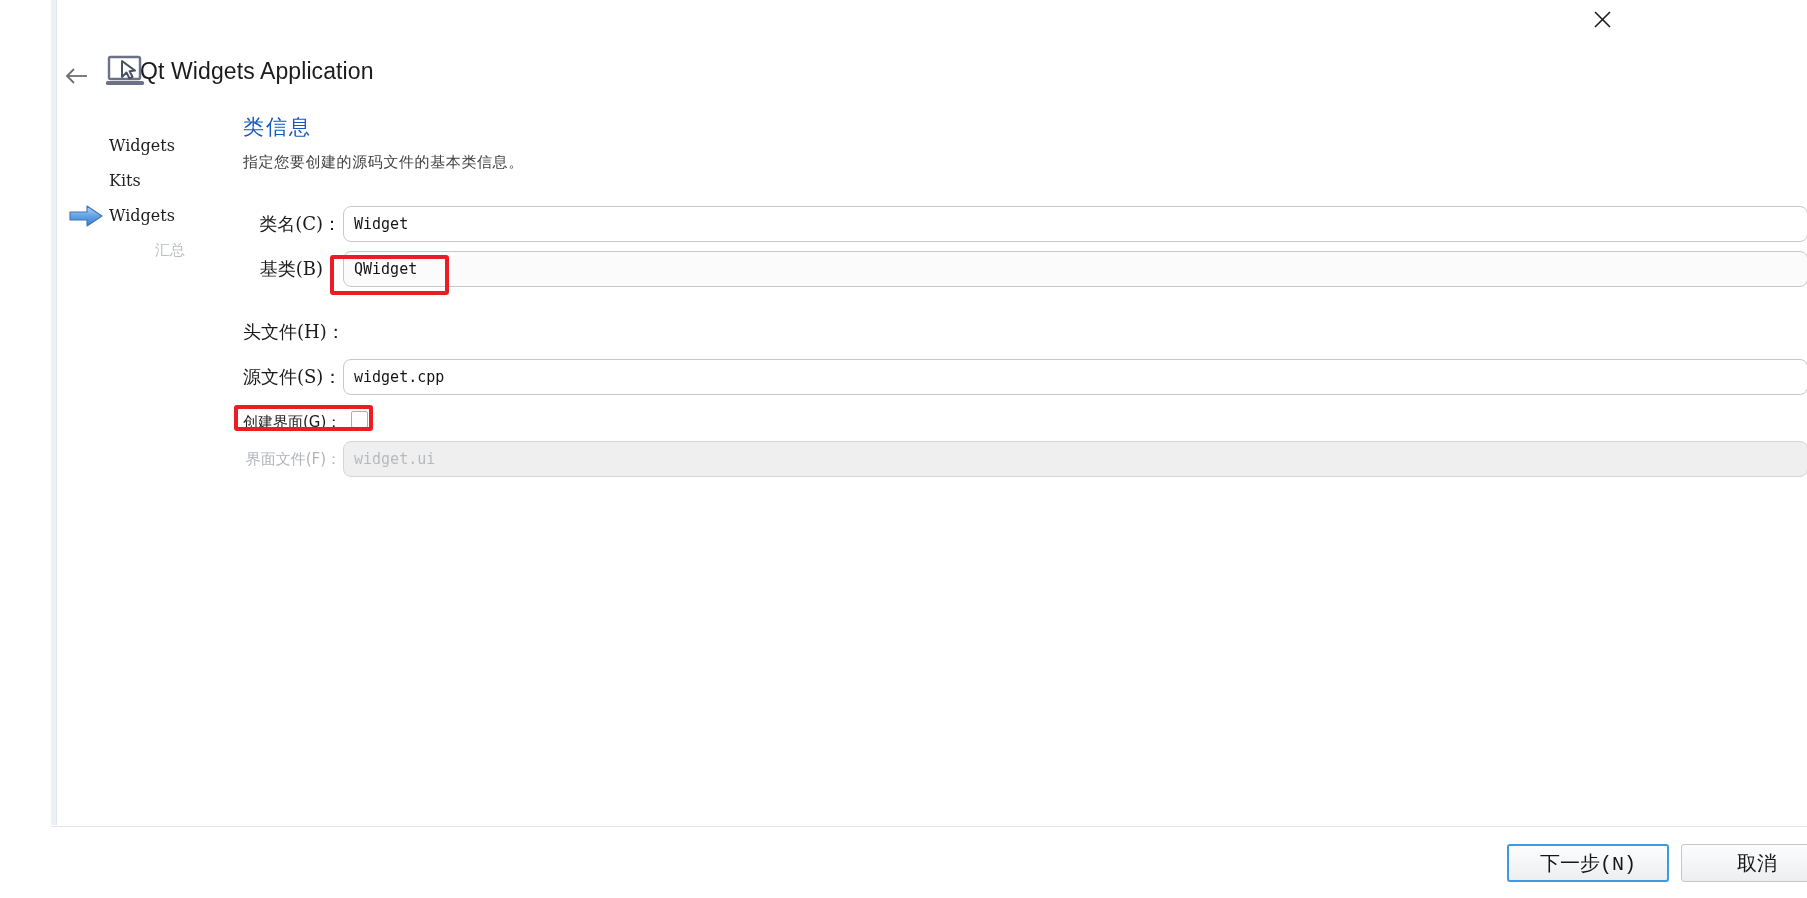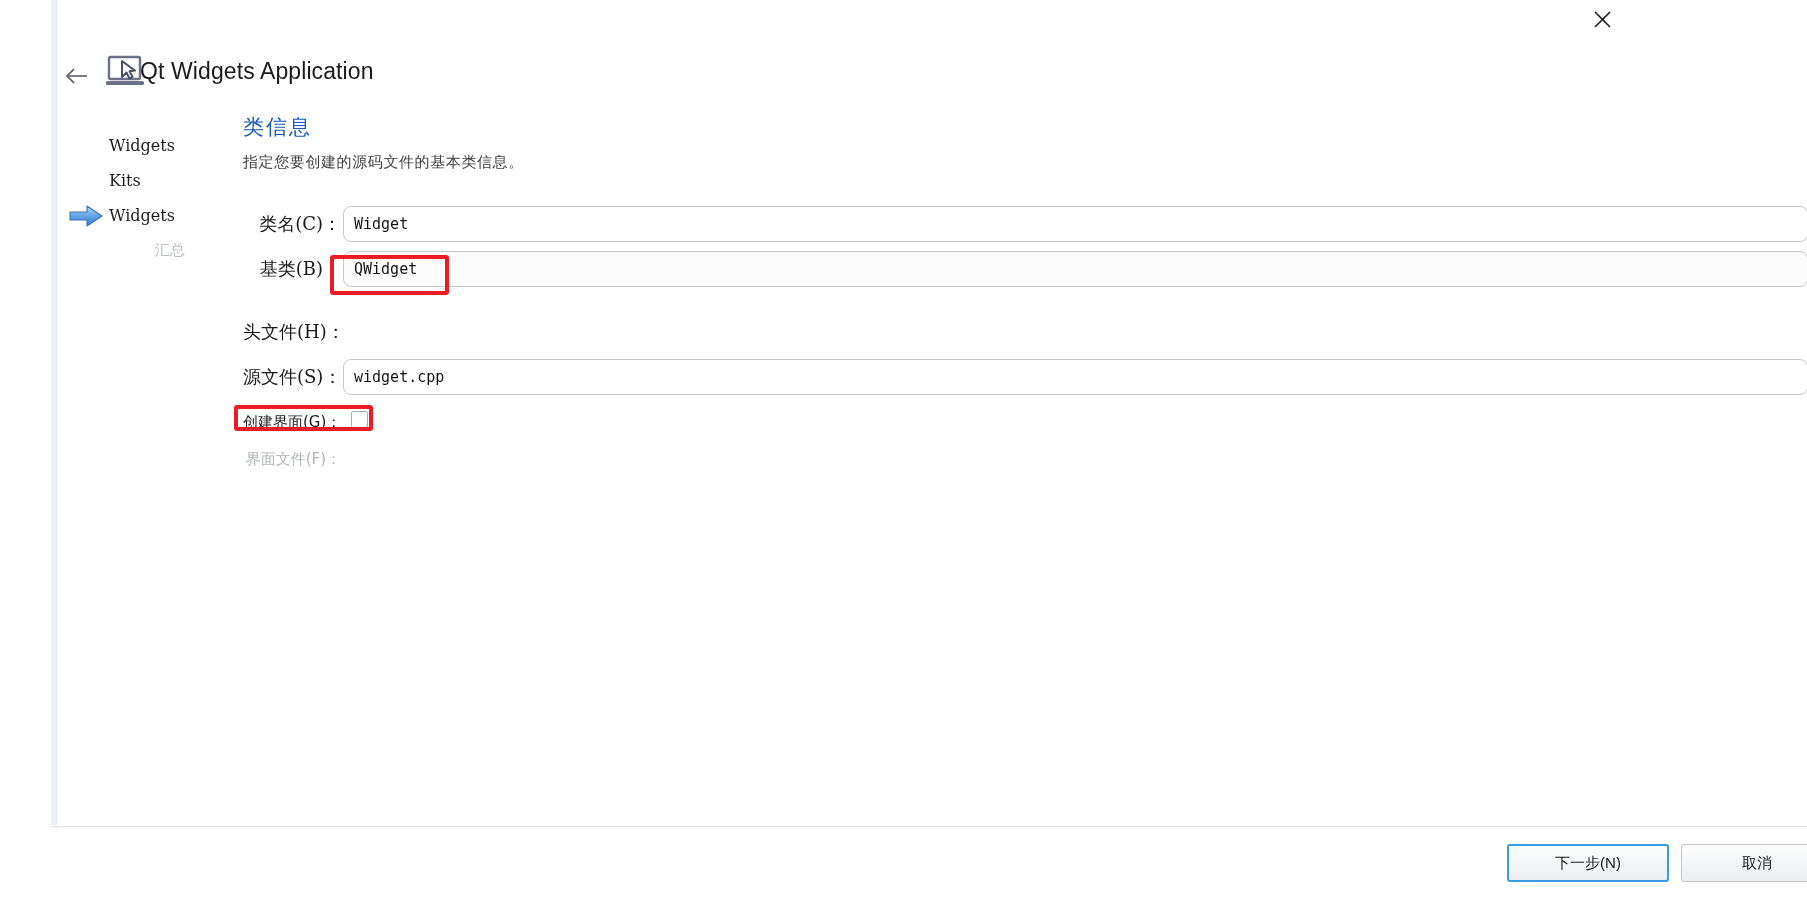--- a/index.html
+++ b/index.html
@@ -222,22 +222,22 @@
     border-top: 1px solid #e3e6e9;
   }
   .dialog-button {
     position: absolute;
     top: 17px;
     height: 38px;
     box-sizing: border-box;
     border: 1px solid #c3c6ca;
     border-radius: 3px;
     background: linear-gradient(#fdfdfd, #eceef0);
-    font-family: Liberation Sans, sans-serif;
-    font-size: 15px;
+    font-family: Liberation Mono, monospace;
+    font-size: 20px;
     color: #161616;
     display: flex;
     align-items: center;
     justify-content: center;
     cursor: pointer;
     white-space: nowrap;
   }
   #next-button {
     left: 1456px;
     width: 162px;
@@ -336,20 +336,21 @@
       <div class="field">widget.cpp</div>
     </div>
 
     <div class="form-row" id="row-create-ui" style="height:37px;">
       <div class="form-label cjk">创建界面(G)：</div>
       <div class="checkbox"></div>
     </div>
 
     <div class="form-row">
       <div class="form-label cjk disabled">界面文件(F)：</div>
+      <div class="field disabled">widget.ui</div>
     </div>
   </div>
 
   <div class="annot" id="annot-base-class" style="left:279px; top:255px; width:119px; height:40px;"></div>
   <div class="annot" id="annot-create-ui" style="left:183px; top:405px; width:139px; height:26px;"></div>
 
   <div id="footer">
     <div class="dialog-button" id="next-button">下一步(N)</div>
     <div class="dialog-button" id="cancel-button">取消</div>
 

